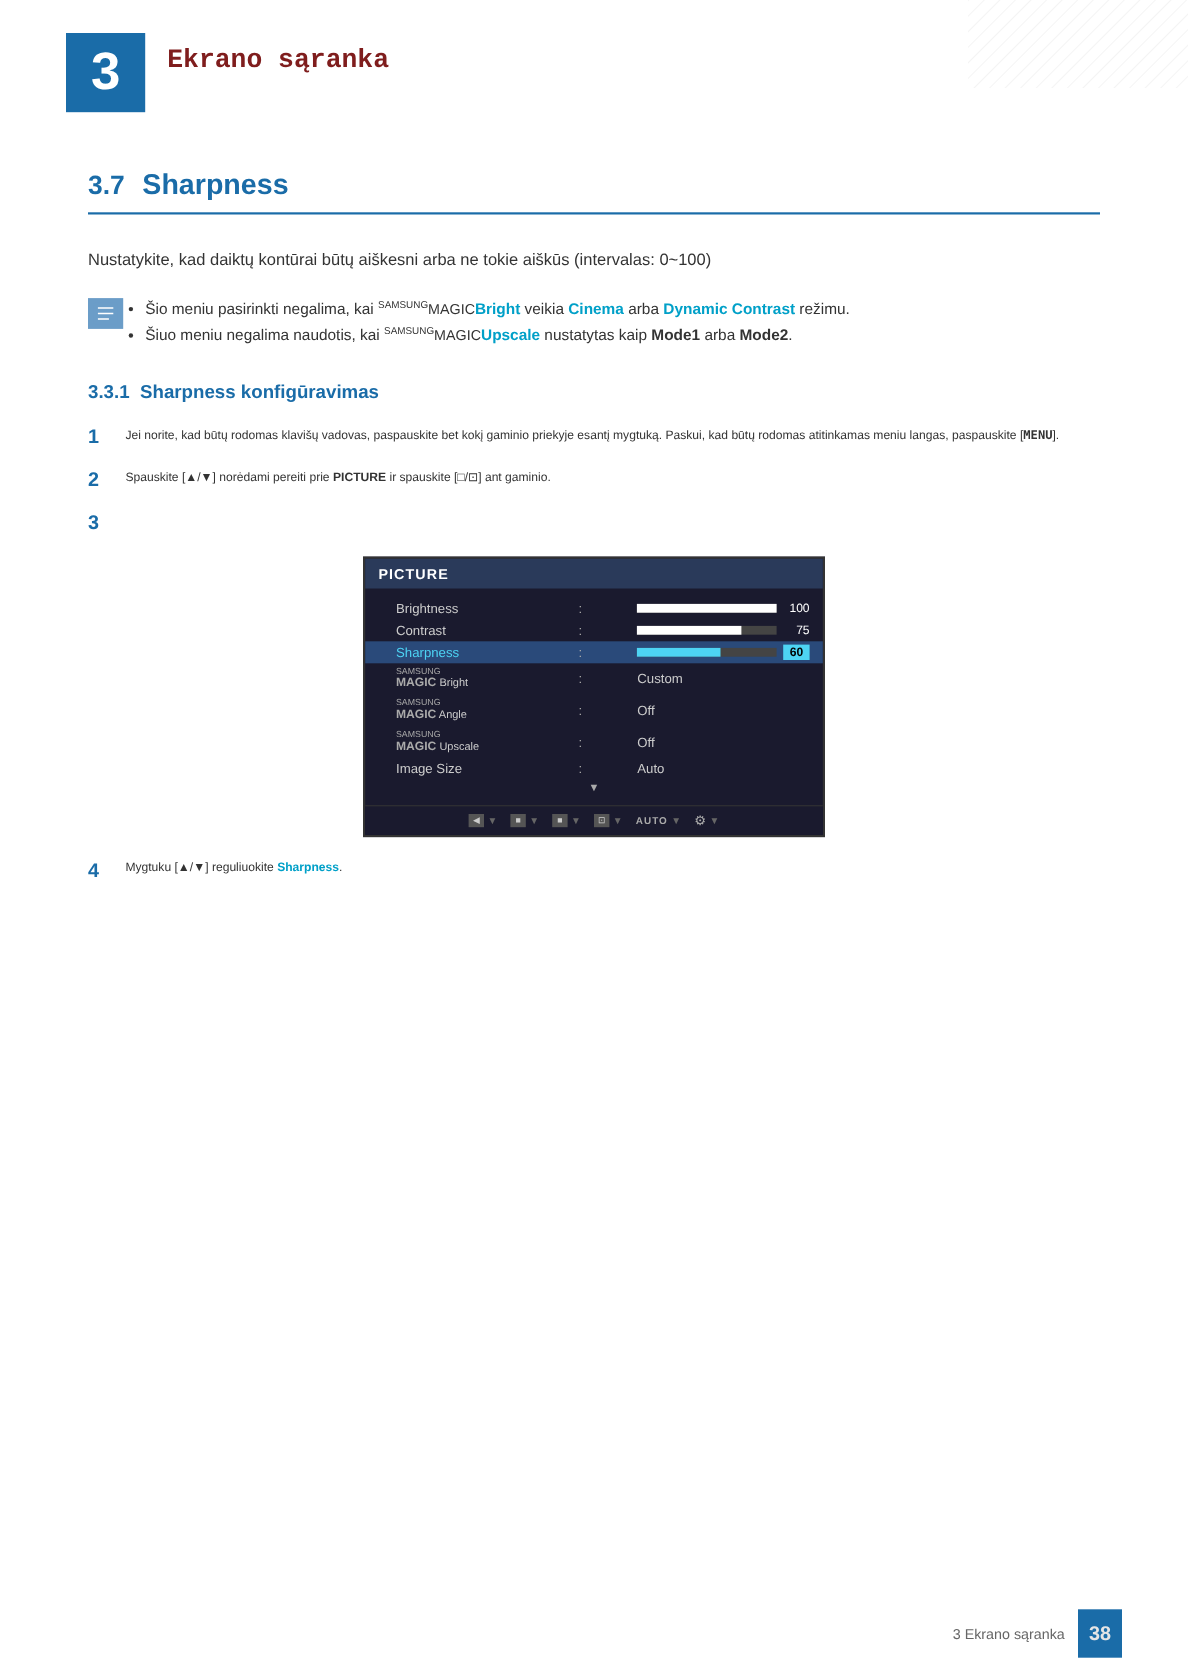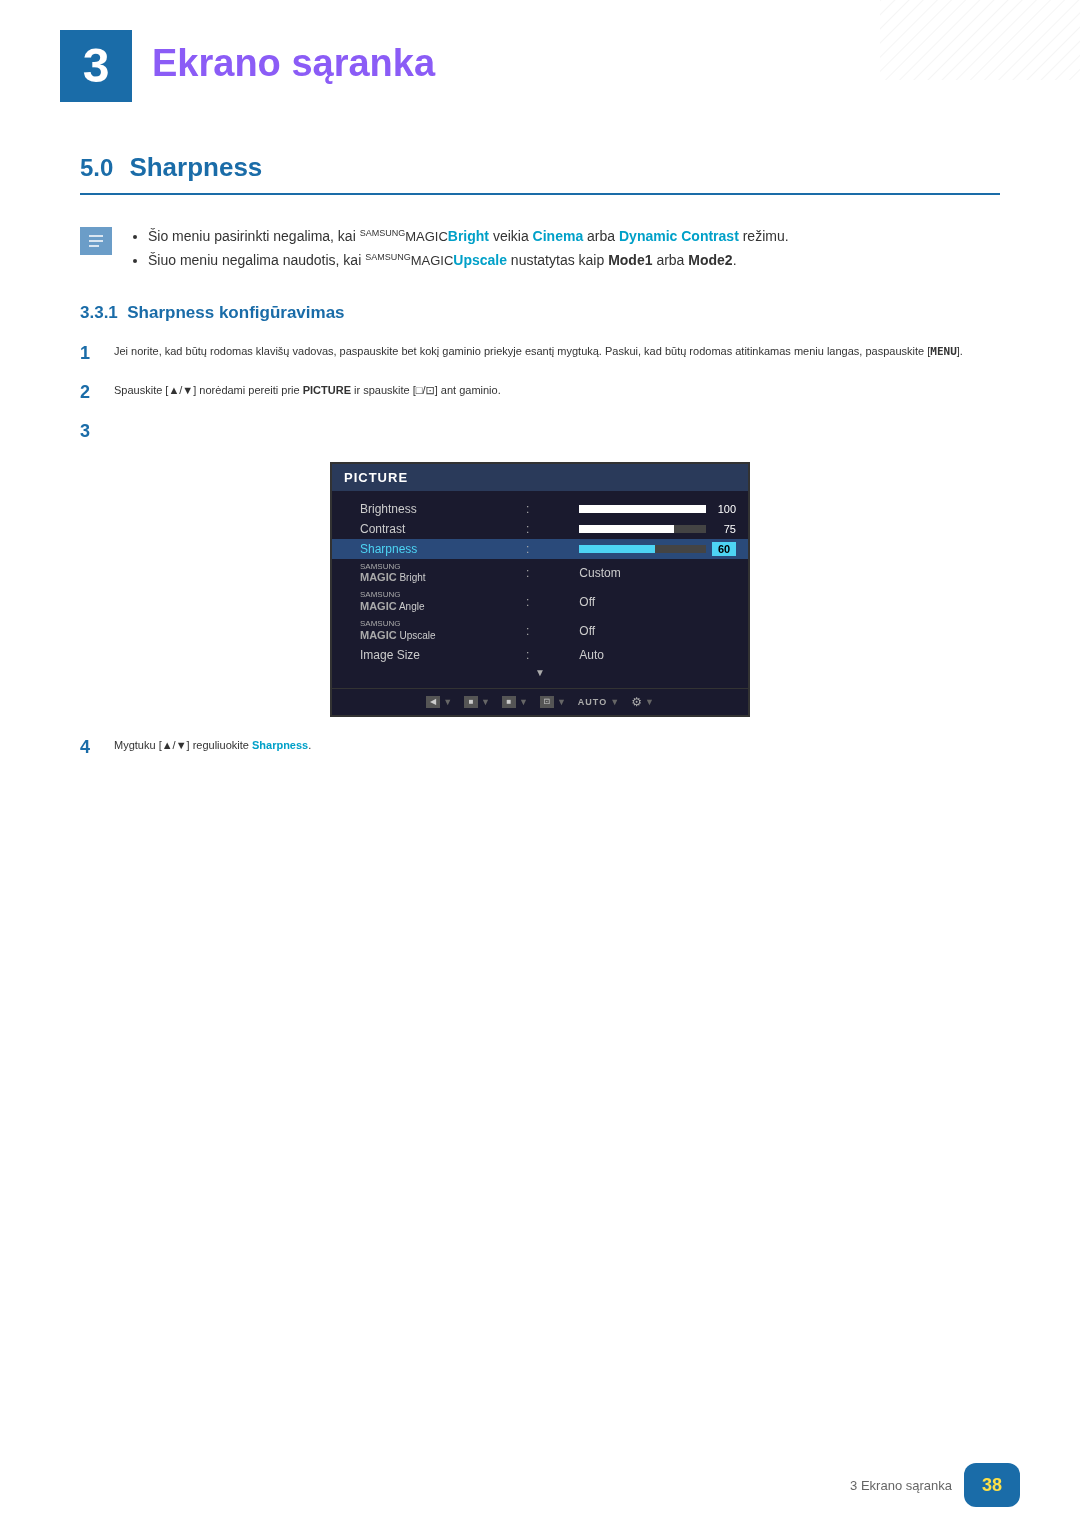--- a/index.html
+++ b/index.html
@@ -35,24 +35,25 @@
     }
 
     .chapter-number {
       color: white;
       font-size: 48px;
       font-weight: bold;
       line-height: 1;
     }
 
     .chapter-title {
-      color: #8b5cf6;
-      font-size: 38px;
+      color: #7f1d1d;
+      font-size: 24px;
       font-weight: bold;
       padding-top: 12px;
+      font-family: Liberation Mono, monospace;
     }
 
     
     .diagonal-lines {
       position: absolute;
       top: 0;
       right: 0;
       width: 200px;
       height: 80px;
       overflow: hidden;
@@ -96,21 +97,20 @@
       font-size: 15px;
       line-height: 1.6;
       color: #333;
     }
 
     
     .note-box {
       display: flex;
       align-items: flex-start;
       margin: 20px 0 30px 0;
-      gap: 16px;
     }
 
     .note-icon {
       width: 32px;
       height: 28px;
       background: #6b9dc8;
       flex-shrink: 0;
       margin-top: 2px;
       display: flex;
       align-items: center;
@@ -312,29 +312,28 @@
       gap: 12px;
     }
 
     .footer-text {
       font-size: 13px;
       color: #666;
     }
 
     .footer-page-num {
       background: #1a6ca8;
-      color: #fde047;
+      color: #e5e5e5;
       font-size: 18px;
       font-weight: bold;
-      width: 56px;
+      width: 40px;
       height: 44px;
       display: flex;
       align-items: center;
       justify-content: center;
-      border-radius: 12px;
     }
 
     
     .key {
       font-weight: bold;
       font-family: monospace;
     }
   </style>
 </head>
 <body>
@@ -354,24 +353,25 @@
 
   <div class="chapter-number-box">
     <span class="chapter-number">3</span>
   </div>
   <span class="chapter-title">Ekrano sąranka</span>
 </div>
 
 <div class="content">
 
   <div class="section-header">
-    <span class="section-number">5.0</span>
+    <span class="section-number">3.7</span>
     <span class="section-title">Sharpness</span>
   </div>
 
+  <p class="description">Nustatykite, kad daiktų kontūrai būtų aiškesni arba ne tokie aiškūs (intervalas: 0~100)</p>
 
   <div class="note-box">
     <div class="note-icon">
       <svg viewBox="0 0 22 20" xmlns="http://www.w3.org/2000/svg">
         <rect width="22" height="20" fill="#6b9dc8" rx="2"></rect>
         <line x1="4" y1="5" x2="18" y2="5" stroke="white" stroke-width="1.5"></line>
         <line x1="4" y1="10" x2="18" y2="10" stroke="white" stroke-width="1.5"></line>
         <line x1="4" y1="15" x2="14" y2="15" stroke="white" stroke-width="1.5"></line>
       </svg>
     </div>

